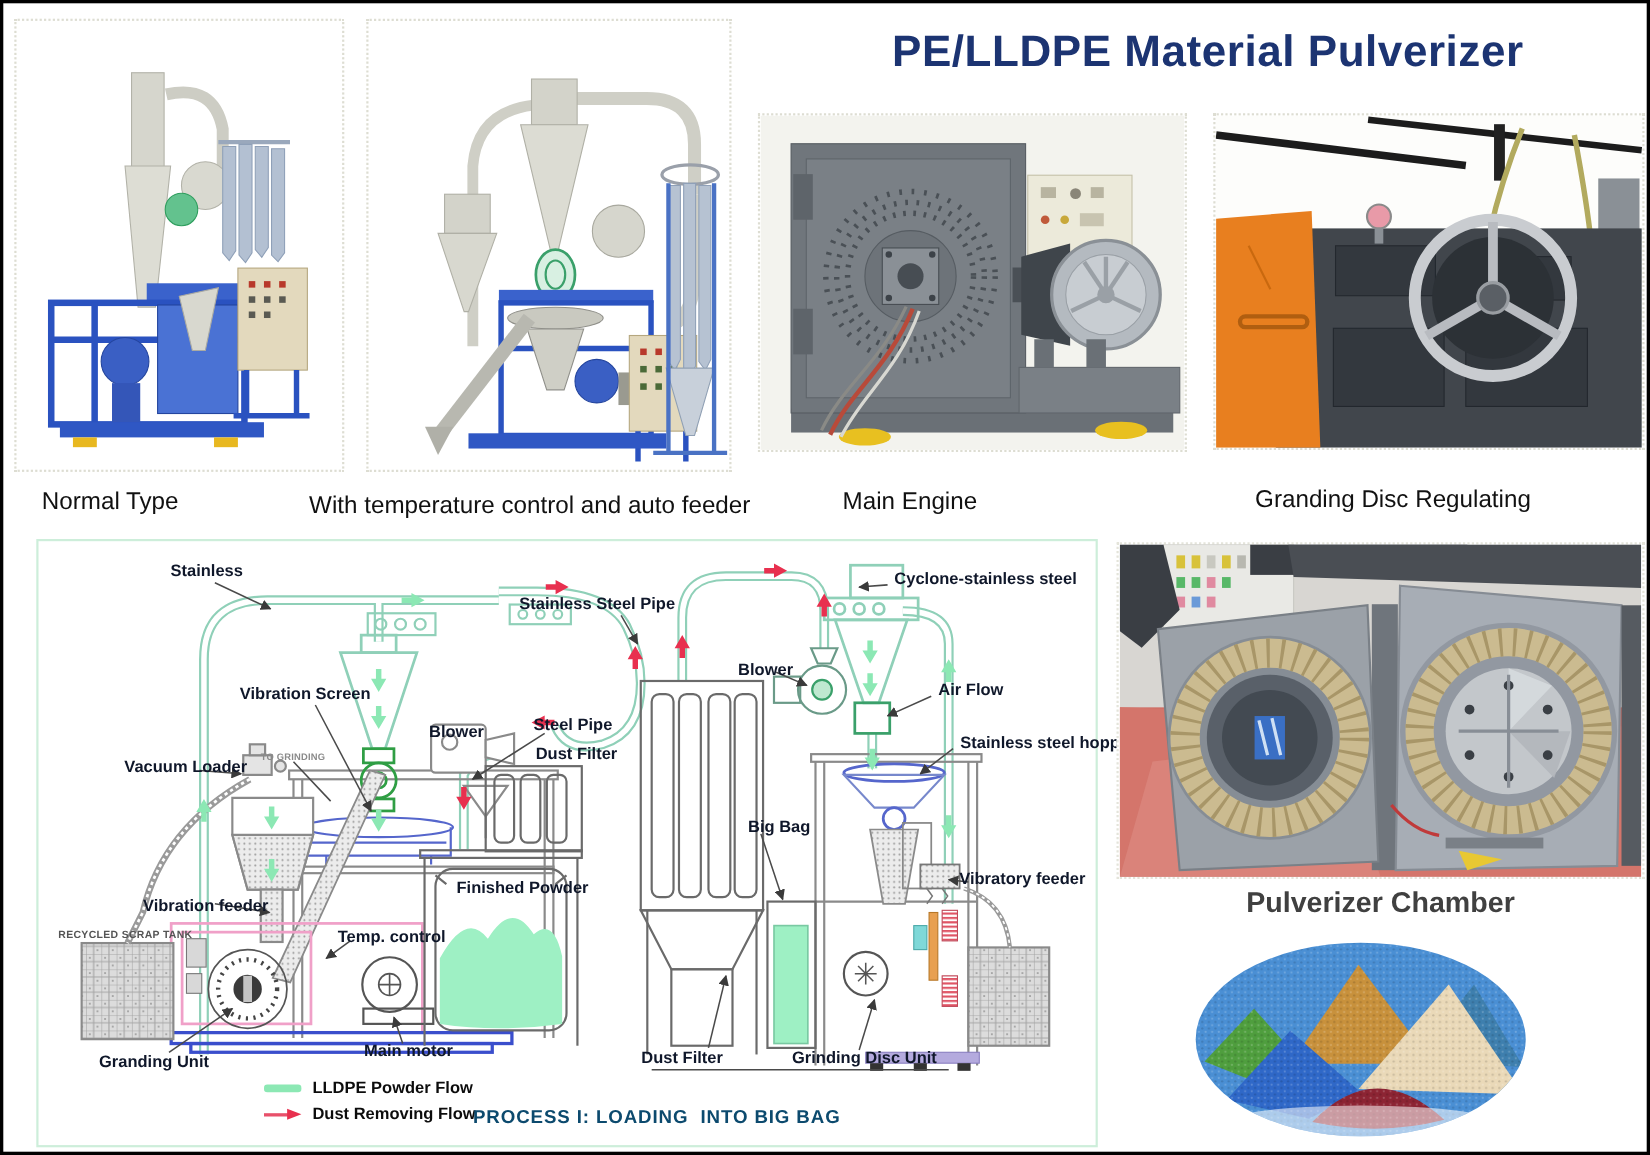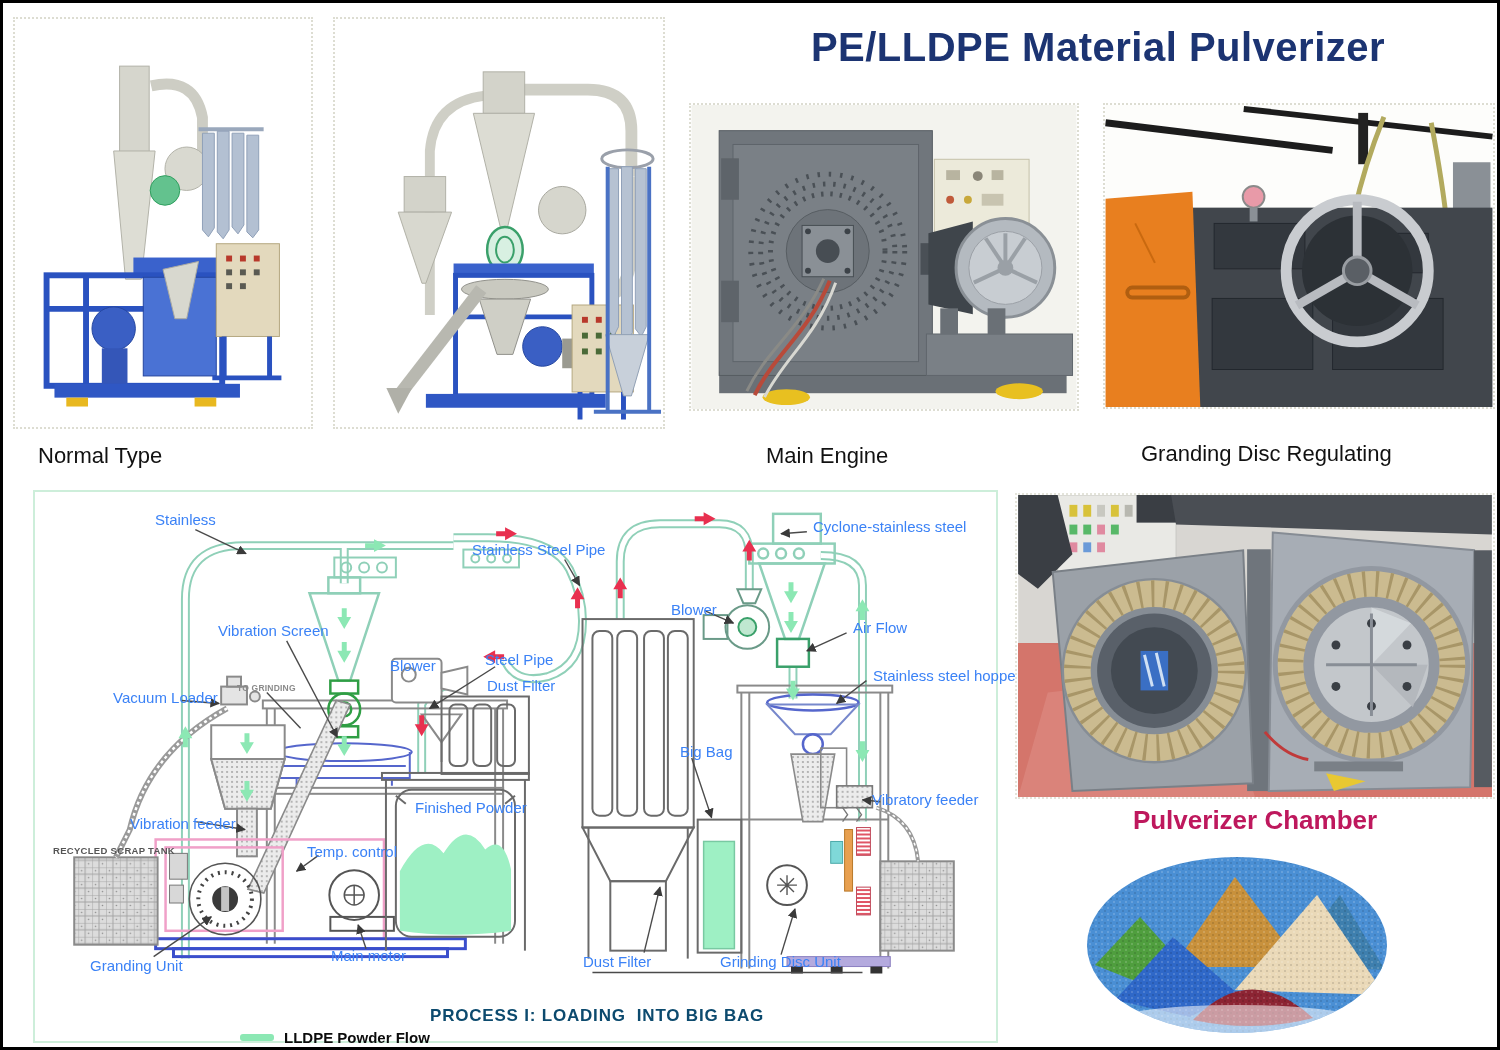--- a/index.html
+++ b/index.html
@@ -13,37 +13,37 @@
   .main-title{
     position:absolute;left:700px;top:22px;width:790px;text-align:center;
     font-size:40px;font-weight:600;letter-spacing:.5px;color:#1c3472;white-space:nowrap;
   }
   .caption{position:absolute;font-size:22px;color:#111;white-space:nowrap;}
   .diagram-panel{
     position:absolute;left:30px;top:487px;width:965px;height:553px;box-sizing:border-box;
     border:2px solid #cdeeda;background:#fff;
   }
   .diagram-panel svg.art{position:absolute;left:0;top:0;width:100%;height:100%;}
-  .dlabel{position:absolute;font-size:15px;font-weight:400;line-height:1.05;color:#3b82f6;white-space:nowrap;}
+  .dlabel{position:absolute;font-size:15px;font-weight:700;line-height:1.05;color:#0f172a;white-space:nowrap;}
   .dlabel.small{font-size:9.5px;font-weight:700;color:#555;letter-spacing:.3px;}
   .dlabel.tiny{font-size:8.5px;font-weight:700;color:#8a8a8a;letter-spacing:.2px;}
   .legend{position:absolute;left:205px;top:489px;display:flex;flex-direction:column;gap:6px;}
-  .legend-row{display:flex;align-items:center;gap:10px;font-size:15px;font-weight:600;margin-top:48px;}
+  .legend-row{display:flex;align-items:center;gap:10px;font-size:15px;font-weight:600;}
   .sw-powder{width:34px;height:7px;background:#8ce8b4;border-radius:3px;}
   .sw-dust{position:relative;width:34px;height:10px;}
   .sw-dust::before{content:"";position:absolute;left:0;top:4px;width:22px;height:3px;background:#e8506a;}
   .sw-dust::after{content:"";position:absolute;right:0;top:0;border-left:13px solid #e8304f;
     border-top:5px solid transparent;border-bottom:5px solid transparent;}
   .process-title{
     position:absolute;left:395px;top:514px;font-size:17px;font-weight:700;color:#0c4a6e;
     letter-spacing:.8px;white-space:pre;
   }
   .chamber-caption{
     position:absolute;left:1012px;top:802px;width:480px;text-align:center;
-    font-size:26px;font-weight:600;color:#be185d;
+    font-size:26px;font-weight:600;color:#404040;
   }
 </style>
 </head>
 <body>
 
 <div class="frame">
 
   <div class="photo" style="left:10px;top:14px;width:300px;height:412px;">
     <svg viewBox="0 0 300 410">
       <path d="M138,66 Q182,56 190,98 L190,148" stroke="#cdcdc4" stroke-width="11" fill="none"></path>
@@ -216,20 +216,21 @@
       <circle cx="255" cy="168" r="14" fill="#5a5f65" stroke="#999da2" stroke-width="3"></circle>
       <circle cx="150" cy="93" r="11" fill="#e89aa8" stroke="#8a8a8a" stroke-width="2"></circle>
       <rect x="146" y="104" width="8" height="14" fill="#8a9096"></rect>
       <polygon points="0,95 88,88 96,306 0,306" fill="#e87f1f"></polygon>
       <rect x="22" y="185" width="62" height="10" rx="5" fill="none" stroke="#b05e10" stroke-width="4"></rect>
       <path d="M30,120 L50,160" stroke="#c9690f" stroke-width="2"></path>
     </svg>
   </div>
 
   <div class="caption" style="left:35px;top:440px;">Normal Type</div>
+  <div class="caption" style="left:278px;top:443px;">With temperature control and auto feeder</div>
   <div class="caption" style="left:763px;top:440px;text-align:center;">Main Engine</div>
   <div class="caption" style="left:1138px;top:438px;">Granding Disc Regulating</div>
 
   <div class="diagram-panel">
     <svg class="art" viewBox="0 0 965 553">
       <defs>
         <pattern id="hatch" width="14" height="14" patternUnits="userSpaceOnUse">
           <rect width="14" height="14" fill="#dcdcdc"></rect>
           <path d="M0,0H14 M0,7H14 M0,0V14 M7,0V14" stroke="#a4a4a4" stroke-width="1"></path>
           <circle cx="3.5" cy="3.5" r="0.8" fill="#909090"></circle>

